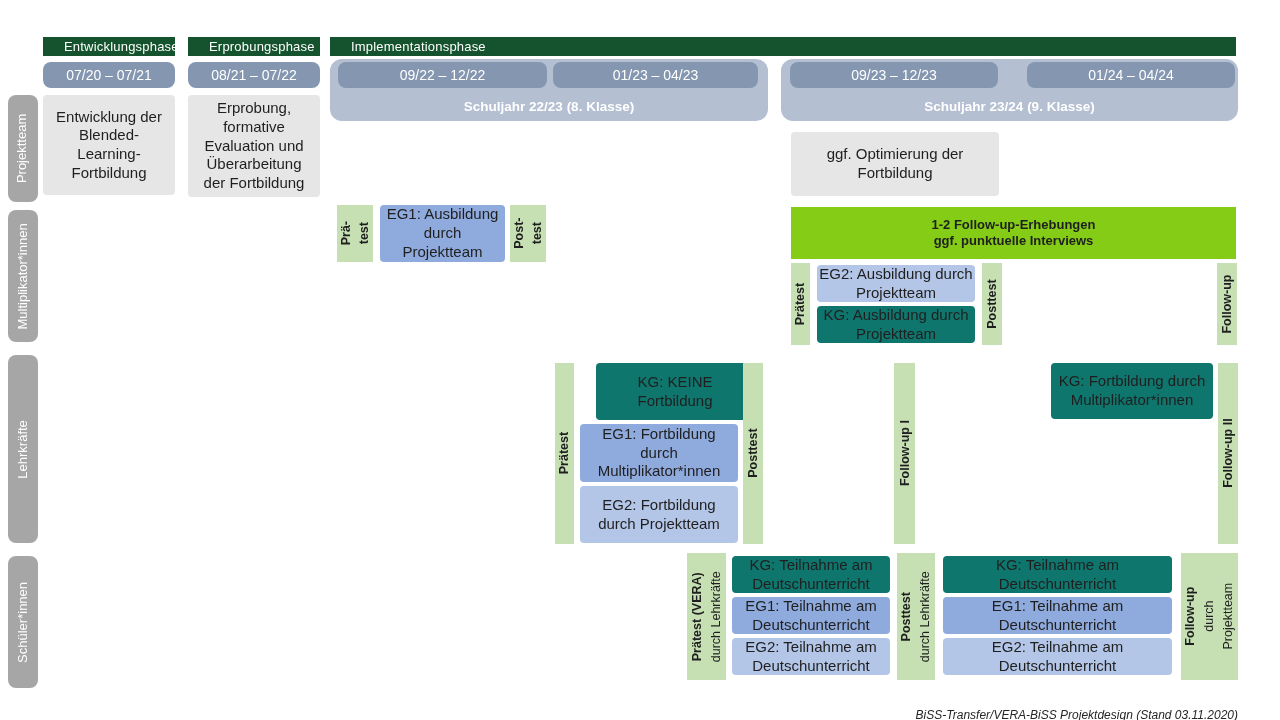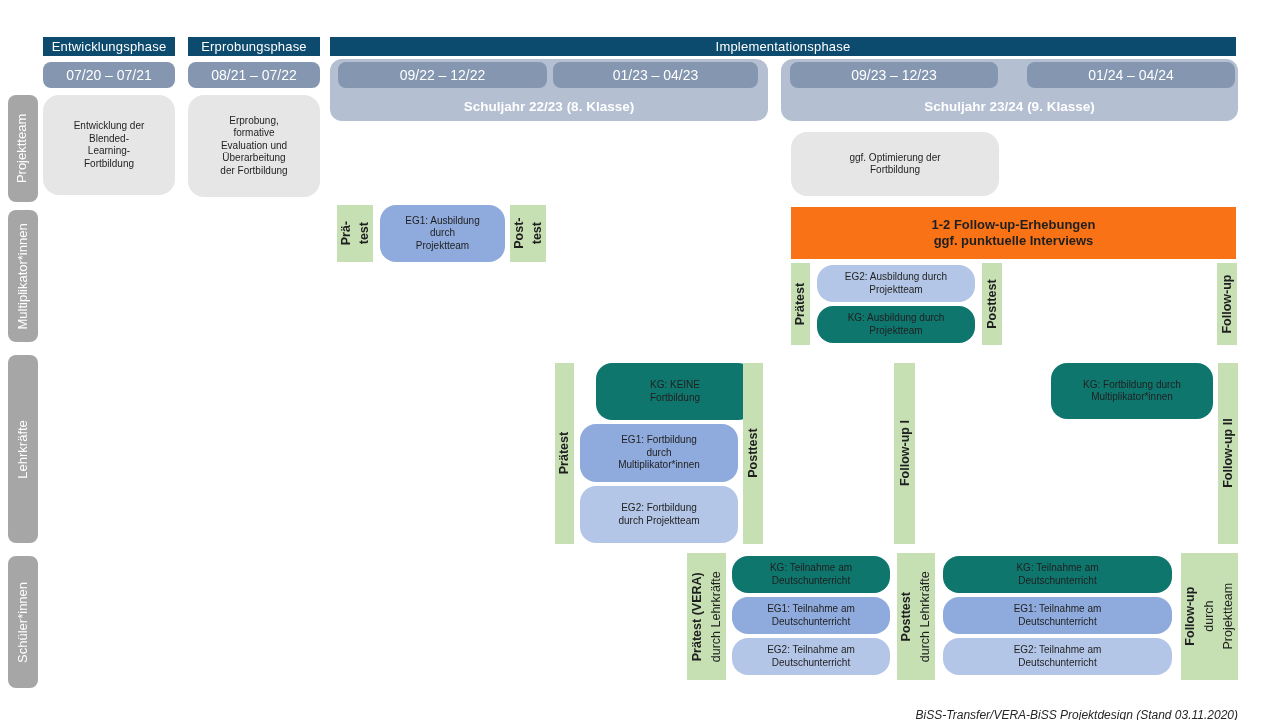--- a/index.html
+++ b/index.html
@@ -1,37 +1,37 @@
 <!DOCTYPE html>
 <html><head>
 <meta charset="utf-8">
 <style>
   html,body{margin:0;padding:0;background:#fff;}
   .stage{position:relative;width:1280px;height:720px;background:#ffffff;
          font-family:"Liberation Sans",sans-serif;color:#1f1f1f;overflow:hidden;}
   .abs{position:absolute;box-sizing:border-box;}
   
-  .phase{background:#0c4a6e;color:#ffffff;display:flex;align-items:center;justify-content:center;
-         font-size:13px;letter-spacing:.2px;}
+  .phase{background:#14532d;color:#ffffff;display:flex;align-items:center;
+         font-size:13px;letter-spacing:.2px;padding-left:21px;}
   
   .datebar{background:#8496b0;color:#ffffff;border-radius:8px;display:flex;align-items:center;
            justify-content:center;font-size:14px;}
   
   .container{background:#b4bfd2;border-radius:12px;}
   .schuljahr-label{position:absolute;left:0;right:0;bottom:7px;text-align:center;color:#ffffff;
                    font-weight:bold;font-size:13.5px;}
   
-  .box{border-radius:16px;display:flex;align-items:center;justify-content:center;text-align:center;
-       font-size:10px;line-height:1.25;}
+  .box{border-radius:4px;display:flex;align-items:center;justify-content:center;text-align:center;
+       font-size:15px;line-height:1.25;}
   .box .txt{white-space:pre-line;}
   .graybox{background:#e7e6e6;}
   .kg{background:#0f766e;}
   .eg1{background:#8faadc;}
   .eg2{background:#b4c6e7;align-items:center;}
-  .greenbox{background:#f97316;font-weight:bold;font-size:13px;}
+  .greenbox{background:#84cc16;font-weight:bold;font-size:13px;}
   
   .vbar{background:#c6e0b4;display:flex;align-items:center;justify-content:center;overflow:visible;}
   .vtext{transform:rotate(-90deg);white-space:pre;text-align:center;font-weight:bold;
          font-size:12.5px;line-height:1.45;flex:0 0 auto;}
   .vgroup{transform:rotate(-90deg);text-align:center;flex:0 0 auto;font-size:12.5px;line-height:1.5;}
   .vgroup span{display:block;white-space:nowrap;}
   .vgroup .main{font-weight:bold;}
   
   .rowlabel{background:#a6a6a6;border-radius:8px;display:flex;align-items:center;justify-content:center;}
   .rowlabel .vtext{color:#ffffff;font-weight:normal;font-size:13px;}

